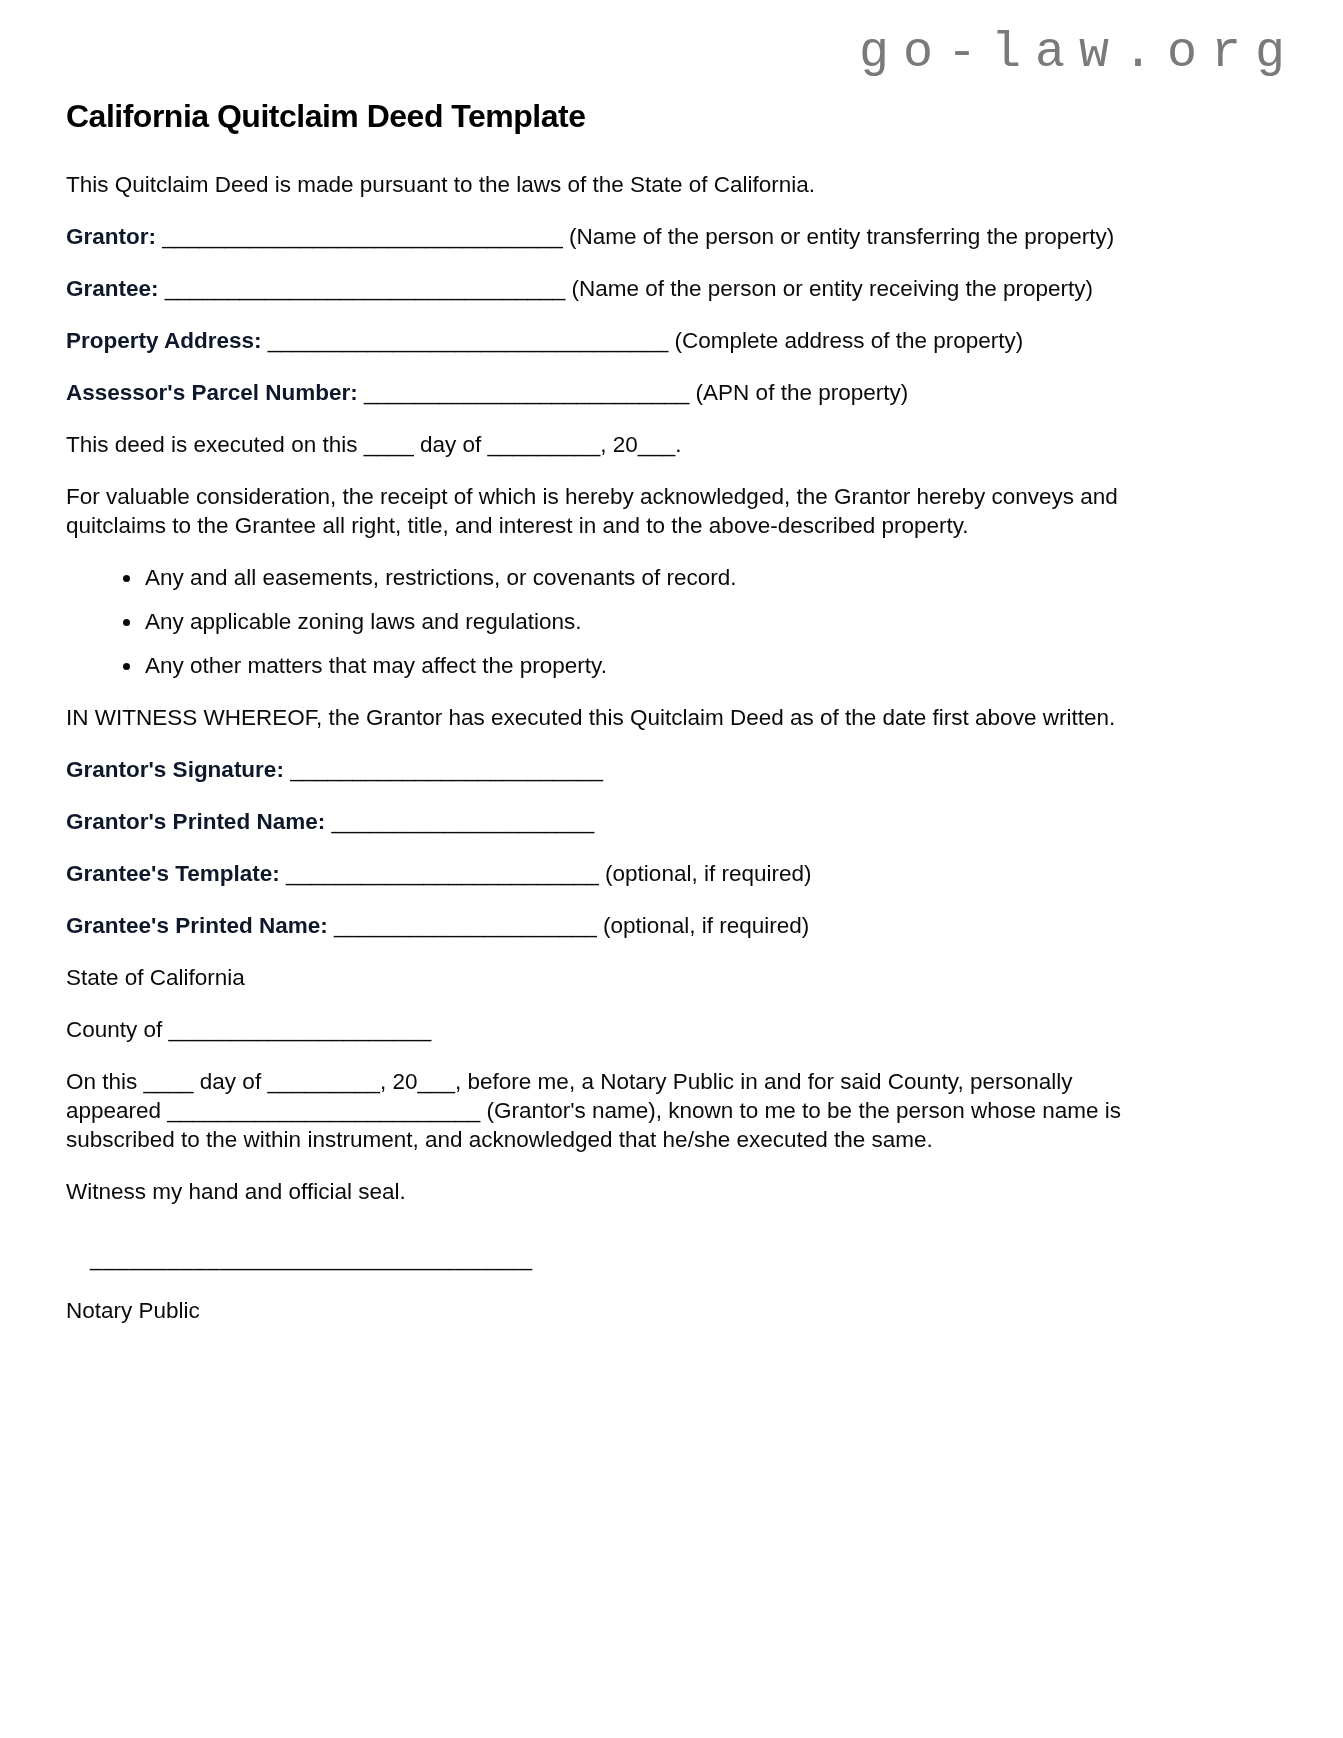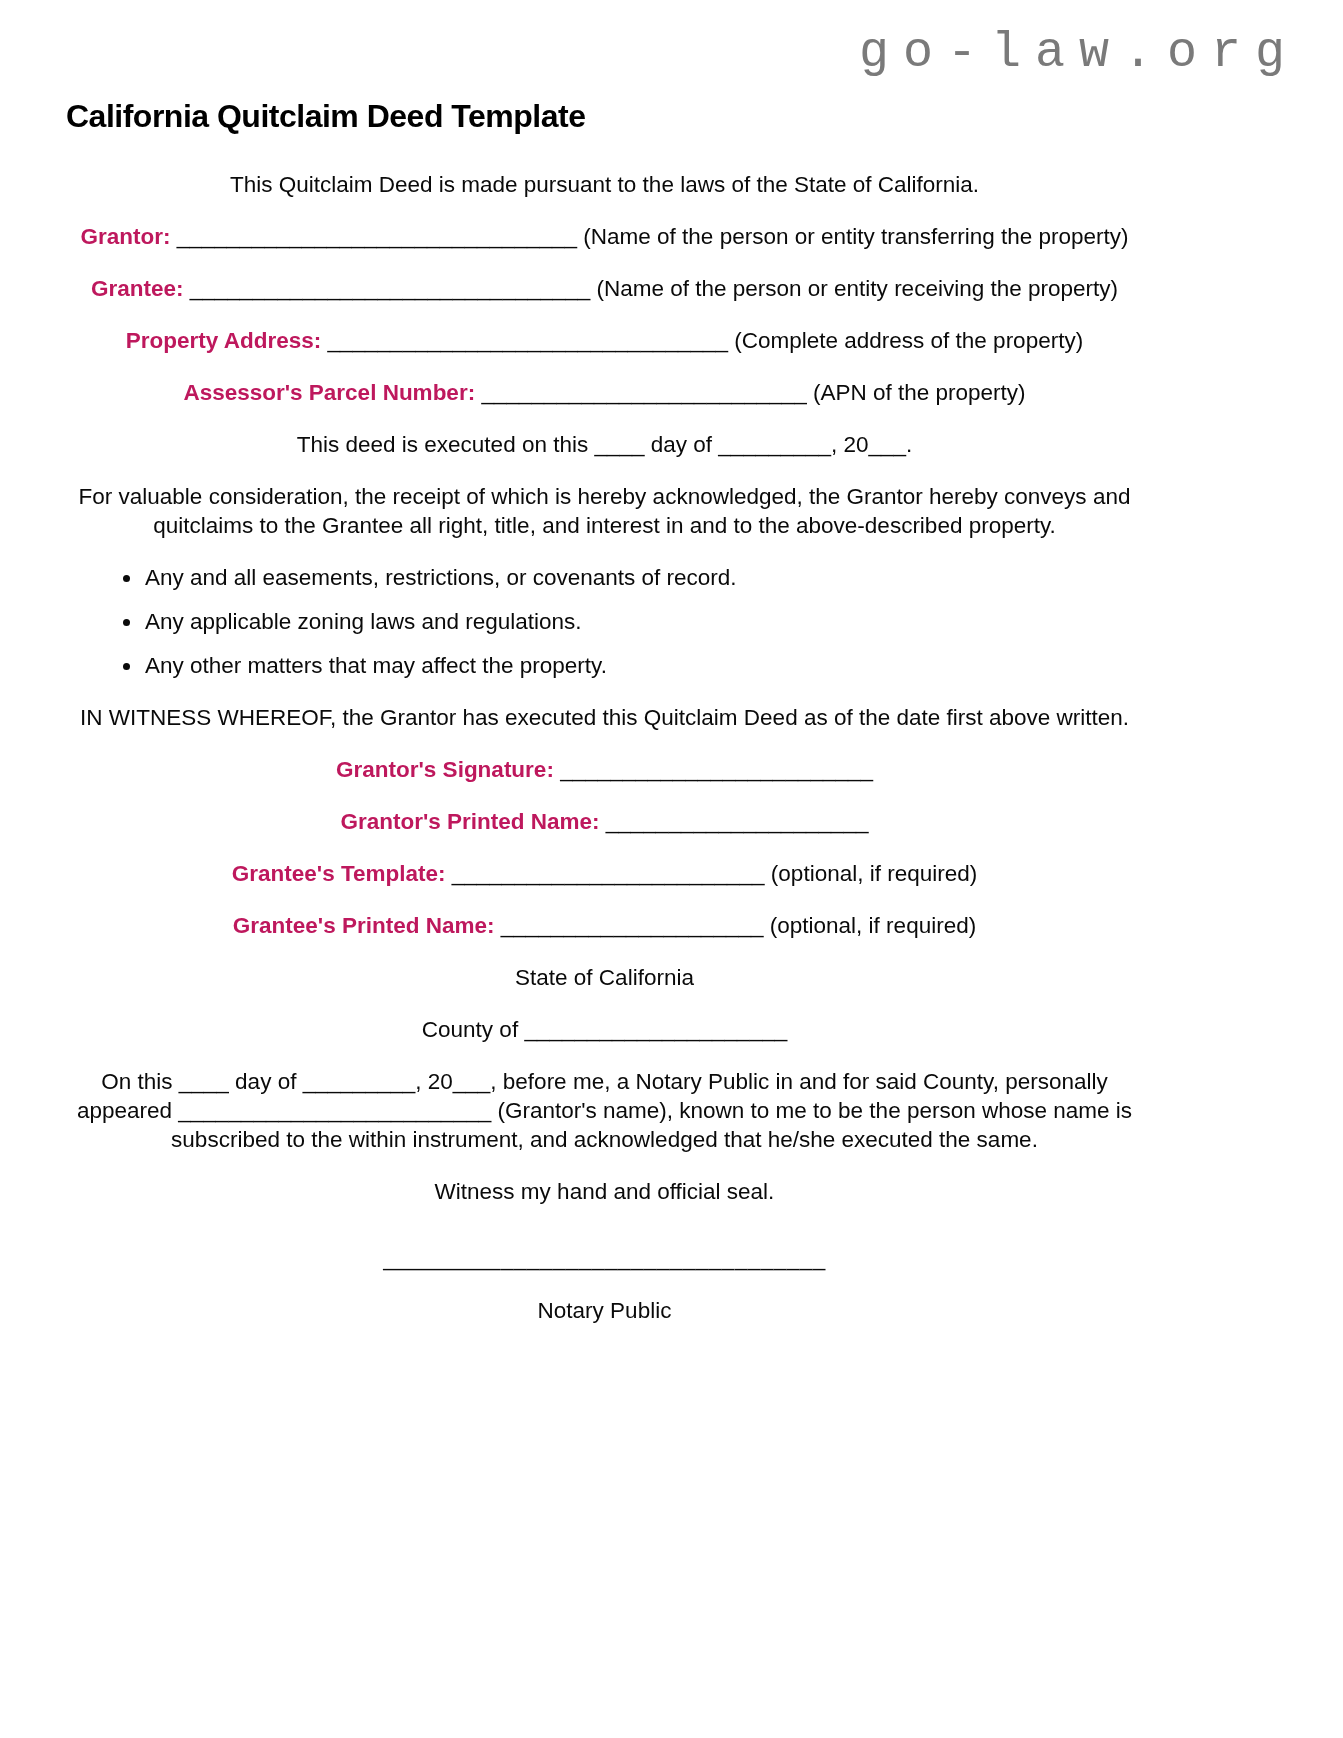--- a/index.html
+++ b/index.html
@@ -32,33 +32,33 @@
 
   h1.doc-title {
     margin: 58px 0 26px 0;
     font-size: 32px;
     line-height: 56px;
     font-weight: 700;
     letter-spacing: -0.5px;
     color: #000000;
   }
 
-  p { margin: 23px 0; text-align: center; }
+  p { margin: 23px 0; }
   p.blank-line { letter-spacing: 0.5px; }
 
-  strong { font-weight: 700; color: #be185d; }
+  strong { font-weight: 700; color: #0f172a; }
 
   ul.subject-list {
     margin: 23px 0;
     padding-left: 62px;
     list-style-type: disc;
   }
   ul.subject-list li { margin: 15px; padding-left: 2px; }
 
-  .notary-line { margin-top: 38px; margin-bottom: 23px; }
+  .notary-line { margin-top: 38px; margin-bottom: 23px; margin-left: 24px; }
 </style>
 </head>
 <body>
 
 <div class="page">
 
   <div class="logo" style="color: rgb(122, 122, 122);">go-law.org</div>
 
   <h1 class="doc-title">California Quitclaim Deed Template</h1>
 

